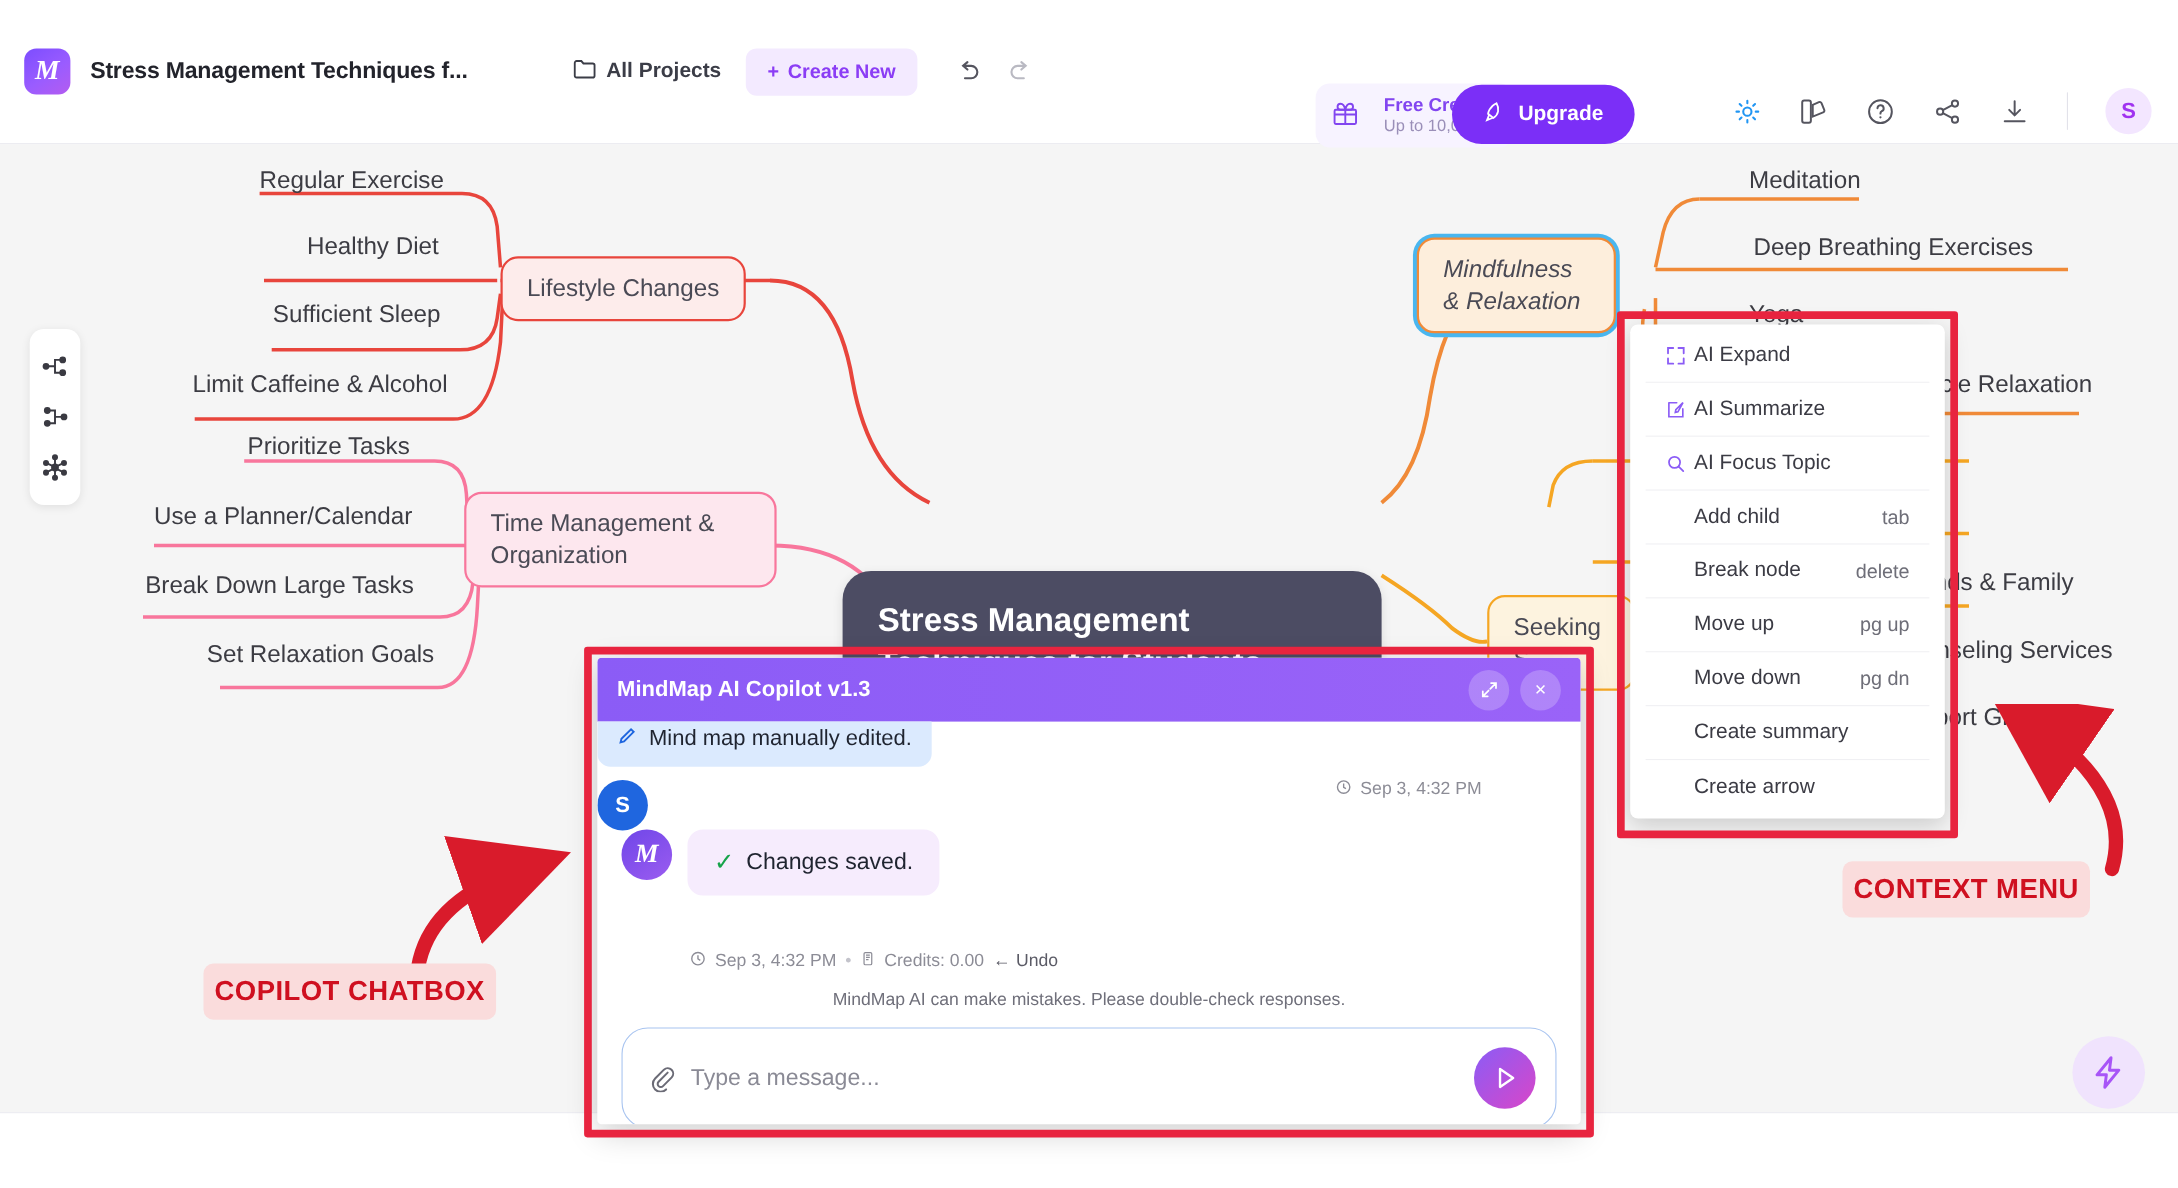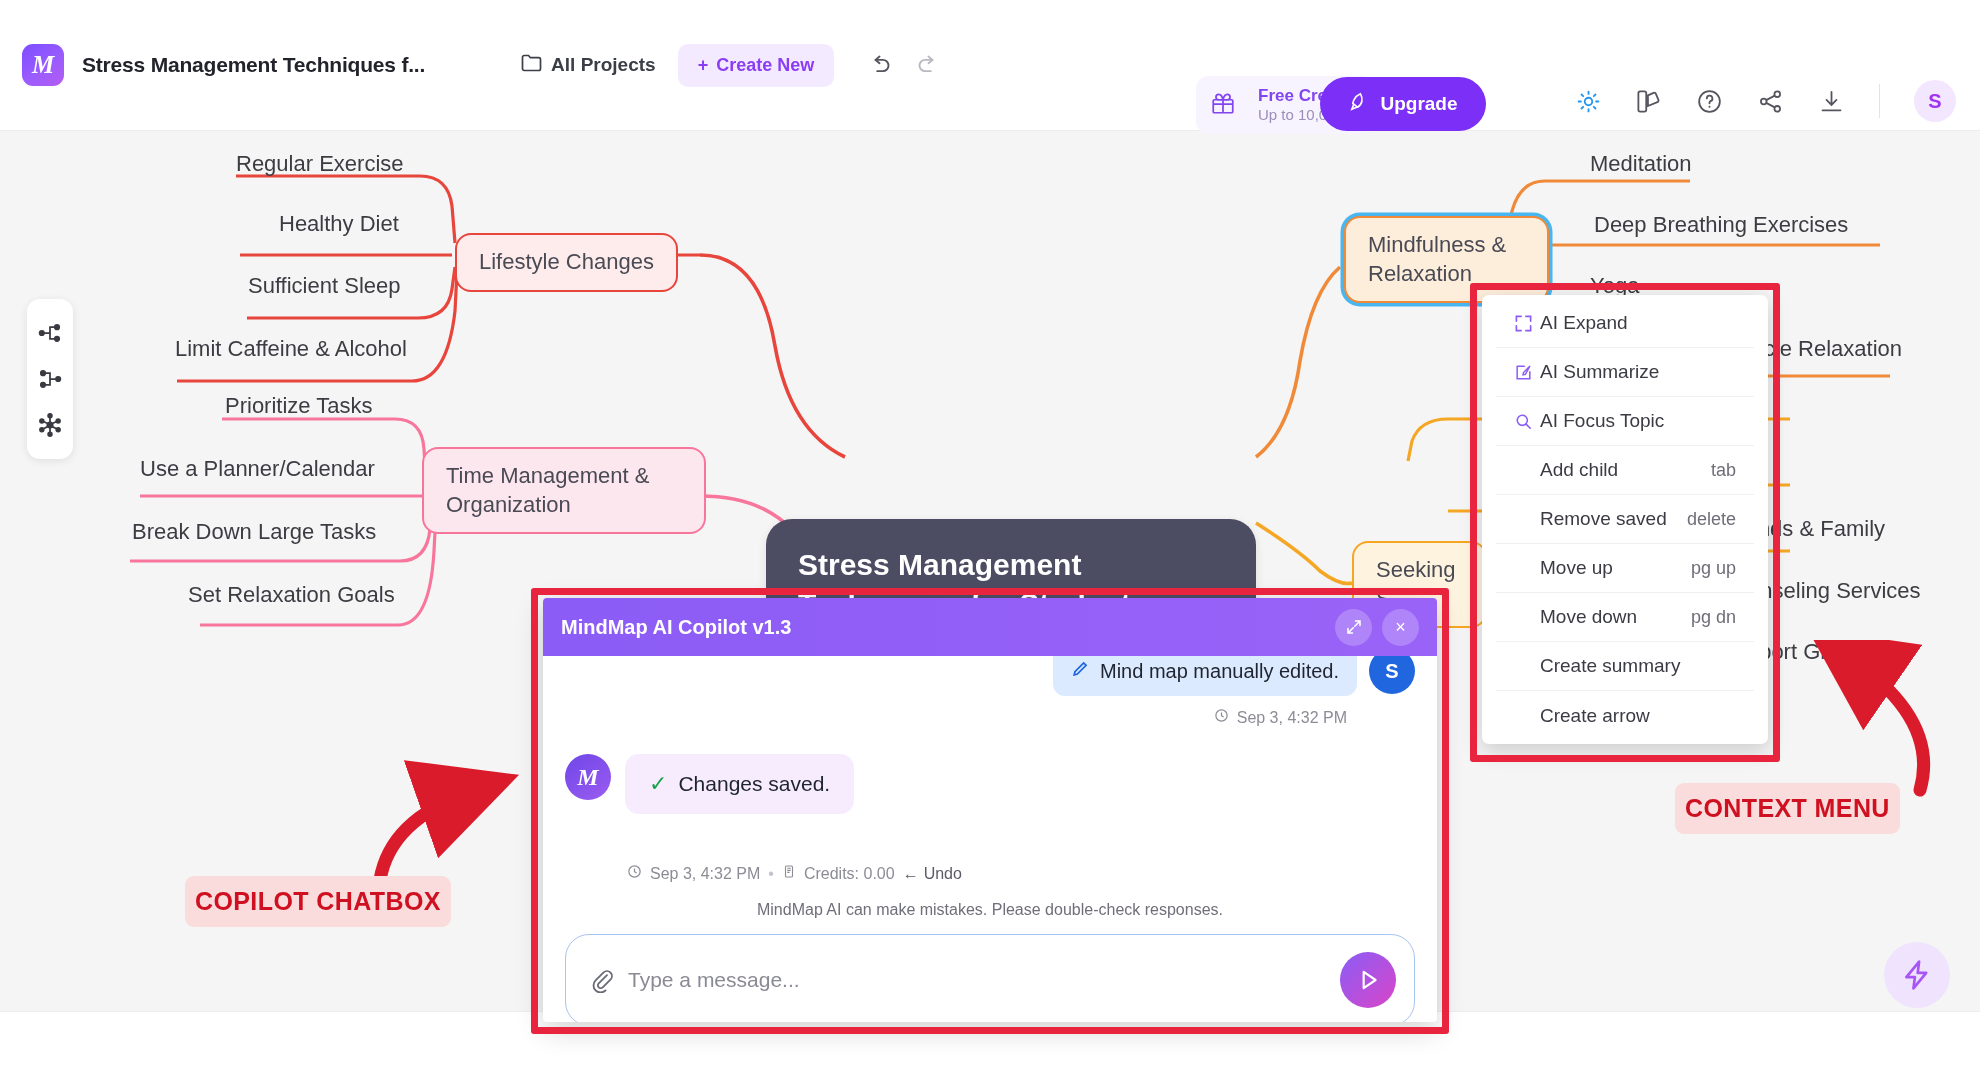--- a/index.html
+++ b/index.html
@@ -147,21 +147,21 @@
     display:flex; align-items:center; padding:0 18px; flex:0 0 auto;
   }
   .cp-title { color:#fff; font-size:20px; font-weight:bold; flex:1; }
   .cp-hdr-btn {
     width:37px; height:37px; border-radius:50%; background:rgba(255,255,255,0.22);
     display:flex; align-items:center; justify-content:center; color:#fff;
     font-size:18px; margin-left:10px; cursor:pointer;
   }
   .cp-body { flex:1; position:relative; padding:0 22px; overflow:hidden; }
 
-  .msg-user-row { position:absolute; left:0; right:22px; top:-10px; display:flex; justify-content:flex-end; align-items:center; gap:12px; }
+  .msg-user-row { position:absolute; left:0; right:22px; top:-10px; display:flex; justify-content:flex-end; align-items:flex-start; gap:12px;flex-direction:column; }
   .bubble-user {
     background:#dbeafe; border-radius:12px; padding:13px 18px; font-size:20px;
     color:#1f2430; display:flex; align-items:center; gap:10px; max-width:470px;
   }
   .avatar-user {
     width:46px; height:46px; border-radius:50%; background:#1f66df; color:#fff;
     font-size:20px; font-weight:bold; display:flex; align-items:center; justify-content:center;
     flex:0 0 auto;
   }
   .meta-row {
@@ -392,21 +392,21 @@
     <div class="node leaf" style="left:140px; top:325px;">
         <span>Use a Planner/Calendar</span>
       </div>
     <div class="node leaf" style="left:132px; top:388px;">
         <span>Break Down Large Tasks</span>
       </div>
     <div class="node leaf" style="left:188px; top:451px;">
         <span>Set Relaxation Goals</span>
       </div>
 
-    <div class="node branch orange" style="left:1344px; top:85px; width:205px;">
+    <div class="node branch orange" style="left:1288px; top:85px; width:181px;font-style:italic;">
       <span>Mindfulness &amp; Relaxation</span>
     </div>
     <div class="node leaf" style="left:1590px; top:20px;">
         <span>Meditation</span>
       </div>
     <div class="node leaf" style="left:1594px; top:81px;">
         <span>Deep Breathing Exercises</span>
       </div>
     <div class="node leaf" style="left:1590px; top:142px;">
         <span>Yoga</span>
@@ -499,21 +499,21 @@
       <span class="ctx-label">AI Focus Topic</span>
       <span class="ctx-shortcut"></span>
     </div>
     <div class="ctx-item">
       <span class="ctx-ico"></span>
       <span class="ctx-label">Add child</span>
       <span class="ctx-shortcut">tab</span>
     </div>
     <div class="ctx-item">
       <span class="ctx-ico"></span>
-      <span class="ctx-label">Remove saved</span>
+      <span class="ctx-label">Break node</span>
       <span class="ctx-shortcut">delete</span>
     </div>
     <div class="ctx-item">
       <span class="ctx-ico"></span>
       <span class="ctx-label">Move up</span>
       <span class="ctx-shortcut">pg up</span>
     </div>
     <div class="ctx-item">
       <span class="ctx-ico"></span>
       <span class="ctx-label">Move down</span>

